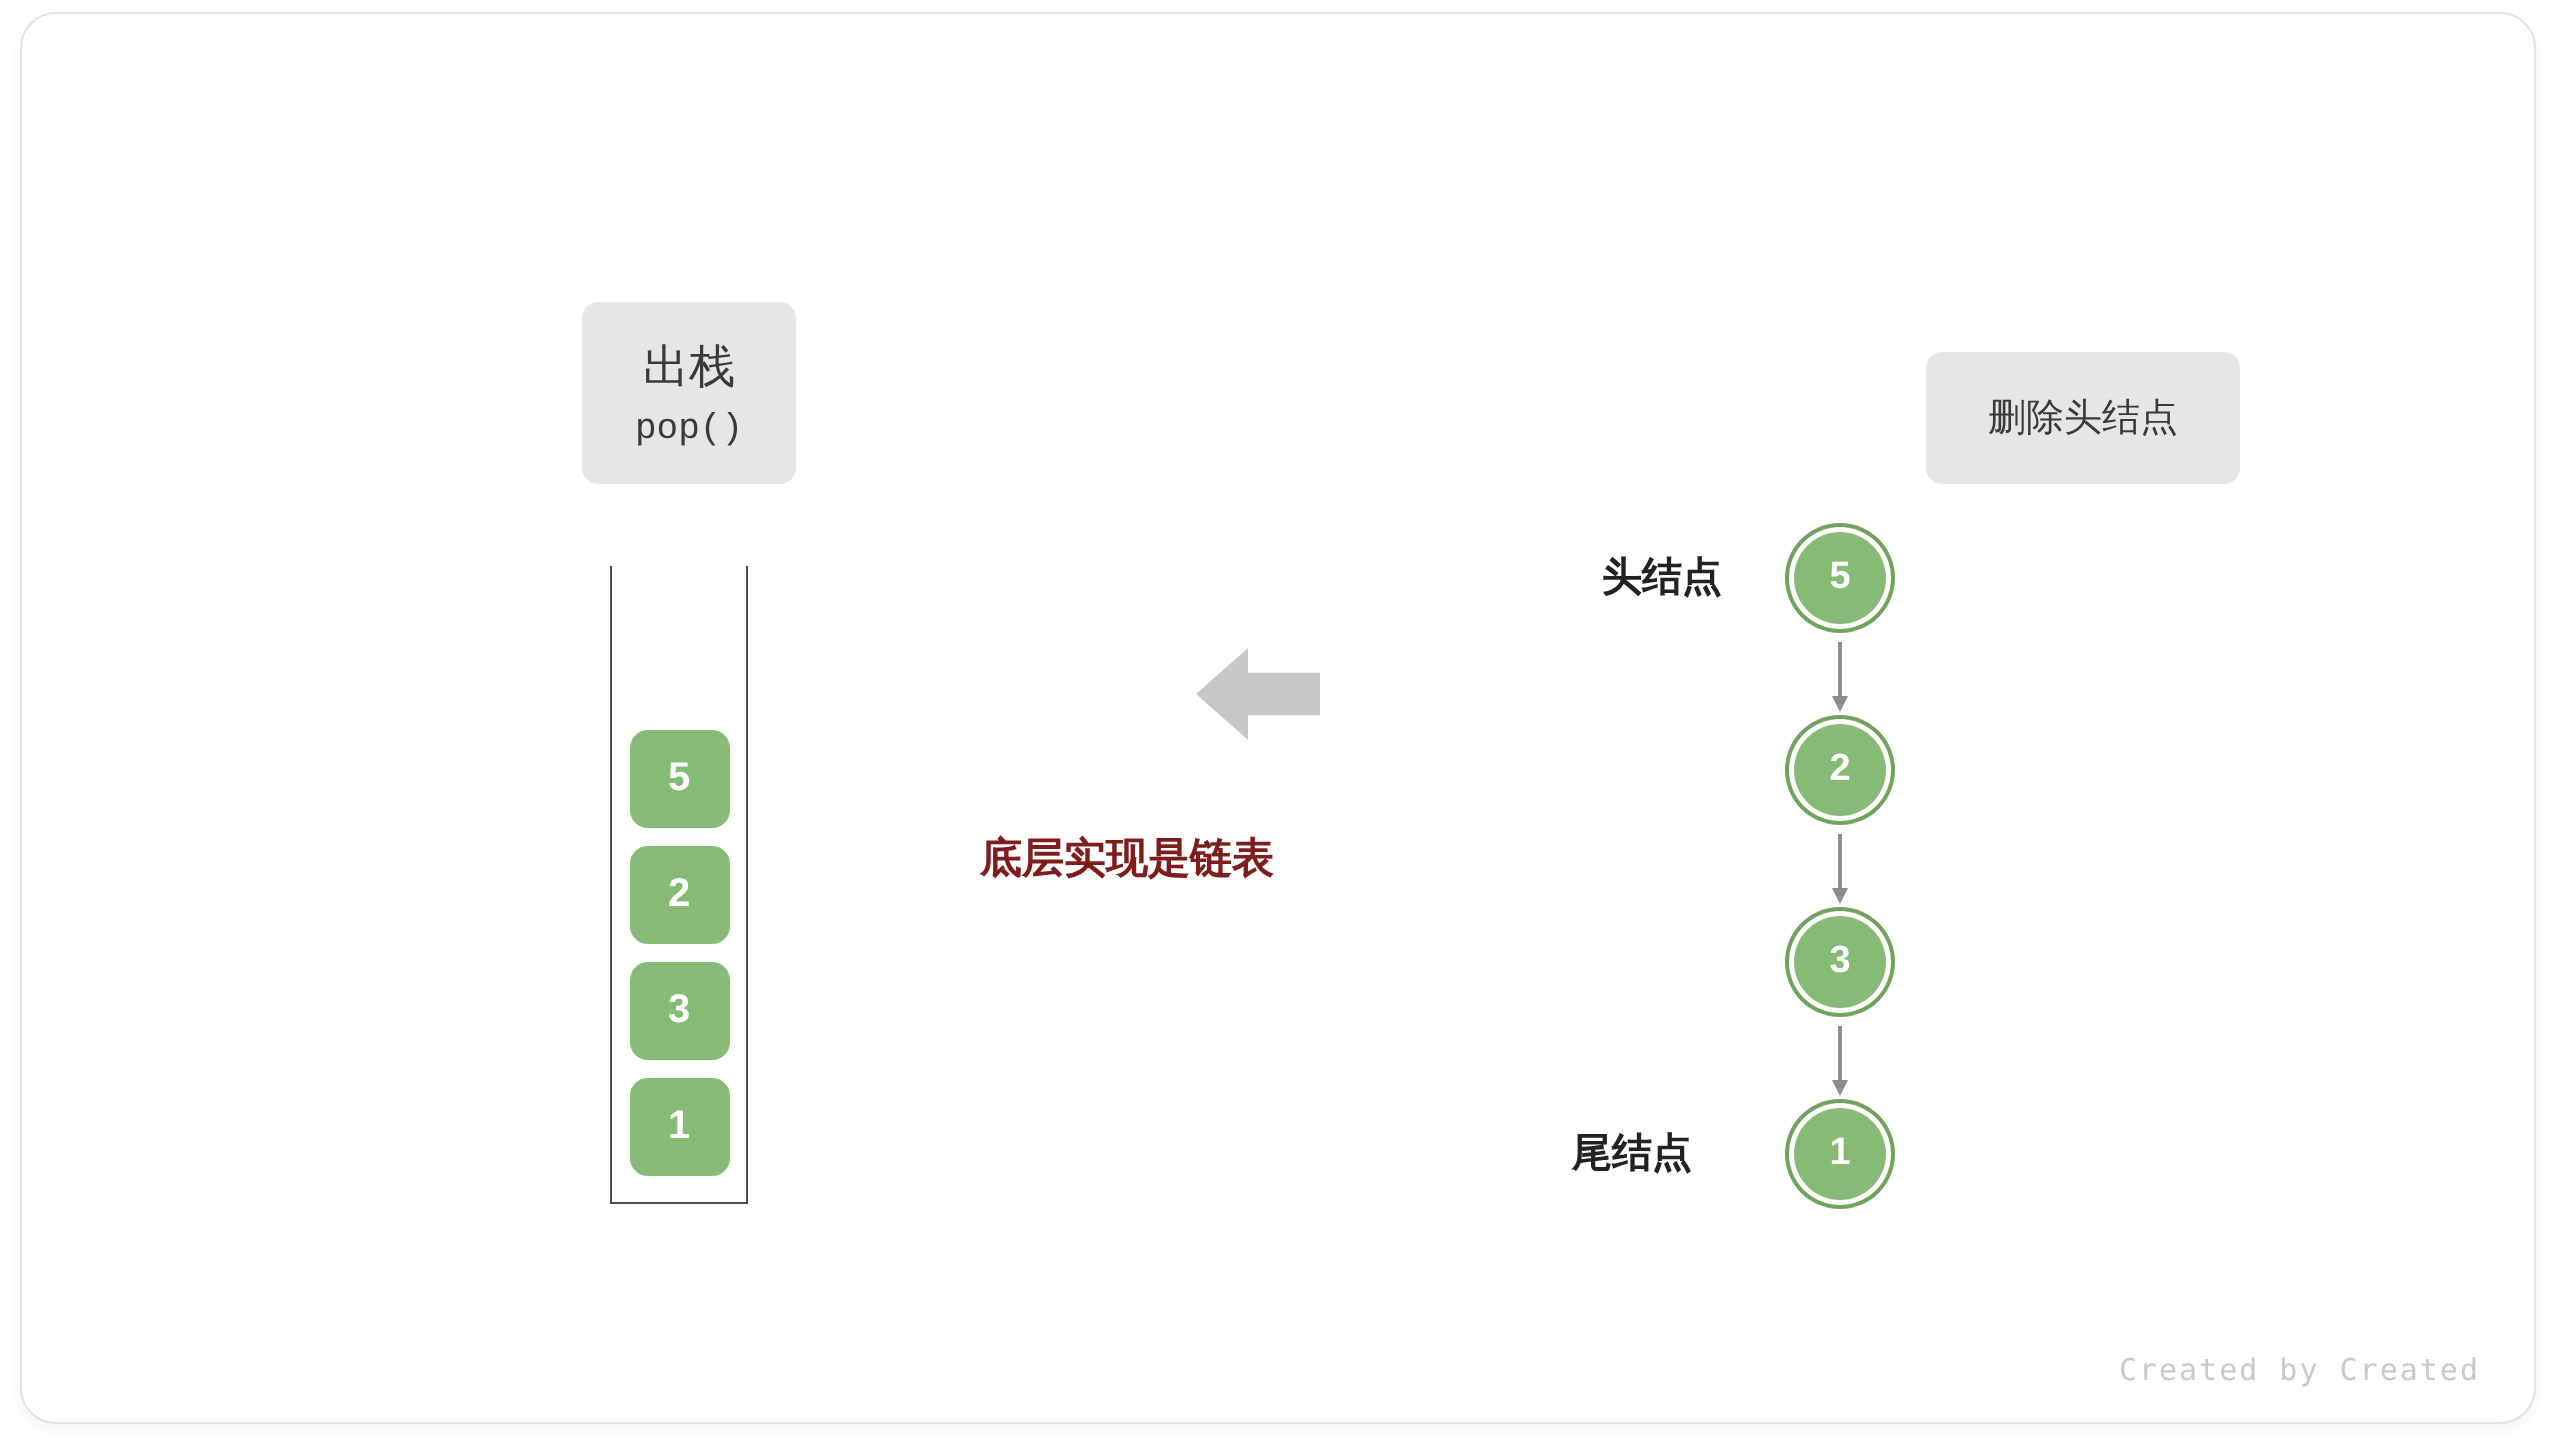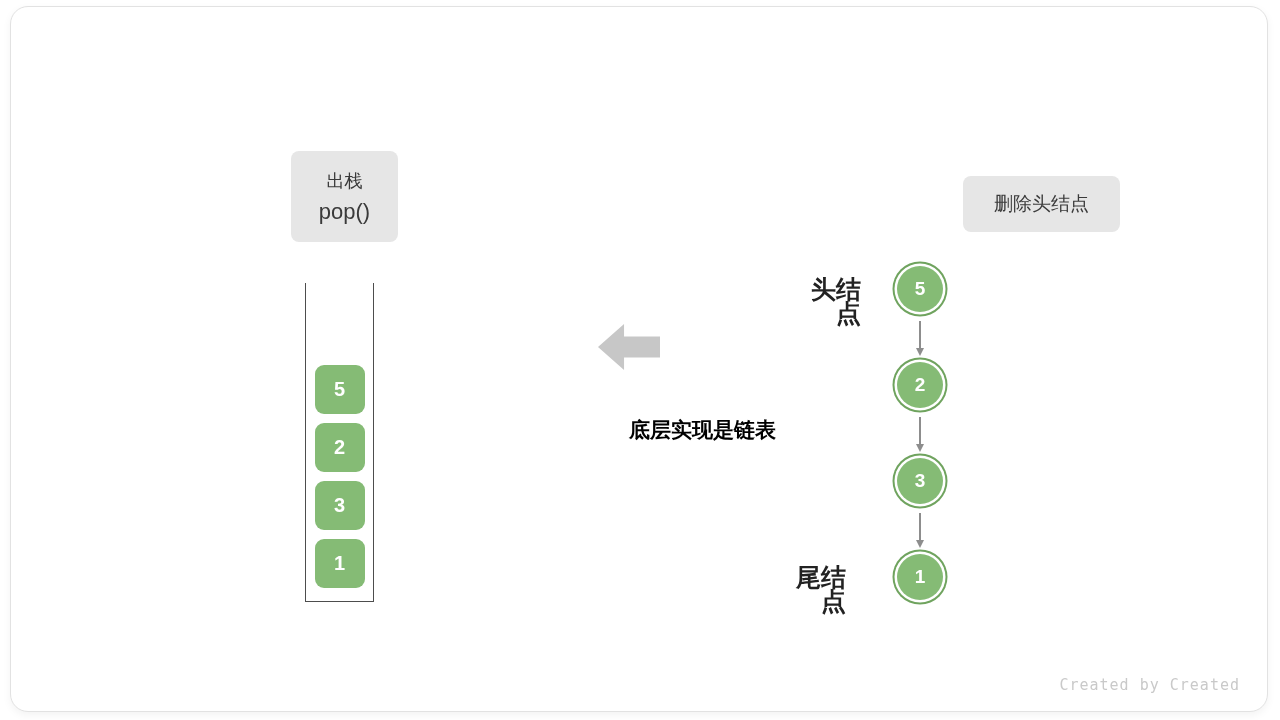--- a/index.html
+++ b/index.html
@@ -10,63 +10,63 @@
   
   .card { position:absolute; left:10px; top:6px; width:1258px; height:706px;
           background:#ffffff; border:1px solid #e2e2e2; border-radius:18px;
           box-shadow:0 3px 8px rgba(0,0,0,0.05); }
 
   
   .label-box { position:absolute; background:#e6e6e6; border-radius:8px;
                color:#3a3a3a; display:flex; flex-direction:column;
                align-items:center; justify-content:center; }
   .pop-label { left:291px; top:151px; width:107px; height:91px; gap:6px; }
-  .pop-label .cn { font-size:18px; }
-  .pop-label .mono { font-family:Liberation Sans, sans-serif; font-size:22px; }
-  .delete-label { left:963px; top:176px; width:157px; height:56px; font-size:19px; }
+  .pop-label .cn { font-size:23px; }
+  .pop-label .mono { font-family:Liberation Mono, monospace; font-size:18px; }
+  .delete-label { left:963px; top:176px; width:157px; height:66px; font-size:19px; }
 
   
   .stack-container { position:absolute; left:305px; top:283px; width:69px; height:319px;
                      border-left:1.5px solid #4d4d4d; border-right:1.5px solid #4d4d4d;
                      border-bottom:1.5px solid #4d4d4d;
                      display:flex; flex-direction:column; justify-content:flex-end;
                      align-items:center; gap:9px; padding-bottom:13px; }
   .stack-item { width:50px; height:49px; background:#85BB75; border-radius:9px;
                 color:#ffffff; font-size:20px; font-weight:bold;
                 display:flex; align-items:center; justify-content:center; }
 
   
   .block-arrow { position:absolute; left:598px; top:324px; width:62px; height:46px;
                  background:#c7c7c7;
                  clip-path:polygon(0 50%, 42% 0, 42% 27%, 100% 27%, 100% 73%, 42% 73%, 42% 100%); }
 
   
-  .caption { position:absolute; left:490px; top:410px; width:286px; text-align:right;
-             color:#000000; font-size:21px; font-weight:bold; line-height:39px; }
+  .caption { position:absolute; left:490px; top:410px; width:286px; text-align:left;
+             color:#7f1d1d; font-size:21px; font-weight:bold; line-height:39px; }
 
   
   .node { position:absolute; width:46px; height:46px; border-radius:50%;
           background:#85BB75; color:#ffffff; font-size:19px; font-weight:bold;
           display:flex; align-items:center; justify-content:center;
           box-shadow:0 0 0 2.5px #ffffff, 0 0 0 4.5px #6FA35E; }
   .node-1 { left:897px; top:266px; }
   .node-2 { left:897px; top:362px; }
   .node-3 { left:897px; top:458px; }
   .node-4 { left:897px; top:554px; }
 
   
   .connector { position:absolute; left:919px; width:2px; height:27px; background:#8d8d8d; }
   .connector::after { content:""; position:absolute; top:100%; left:-3.5px;
                       border-left:4.5px solid transparent; border-right:4.5px solid transparent;
                       border-top:8px solid #8d8d8d; }
   .conn-1 { top:321px; } .conn-2 { top:417px; } .conn-3 { top:513px; }
 
   
   .node-label { position:absolute; width:72px; text-align:right; color:#222222;
-                font-size:25px; font-weight:bold; line-height:24px; }
+                font-size:20px; font-weight:bold; line-height:24px; }
   .head-label { left:789px; top:277px; }
   .tail-label { left:774px; top:565px; }
 
   
   .watermark { position:absolute; right:40px; top:676px;
                font-family:"DejaVu Sans Mono", monospace; font-size:15px;
                color:#c9c9c9; letter-spacing:1px; }
 </style>
 </head>
 <body>

